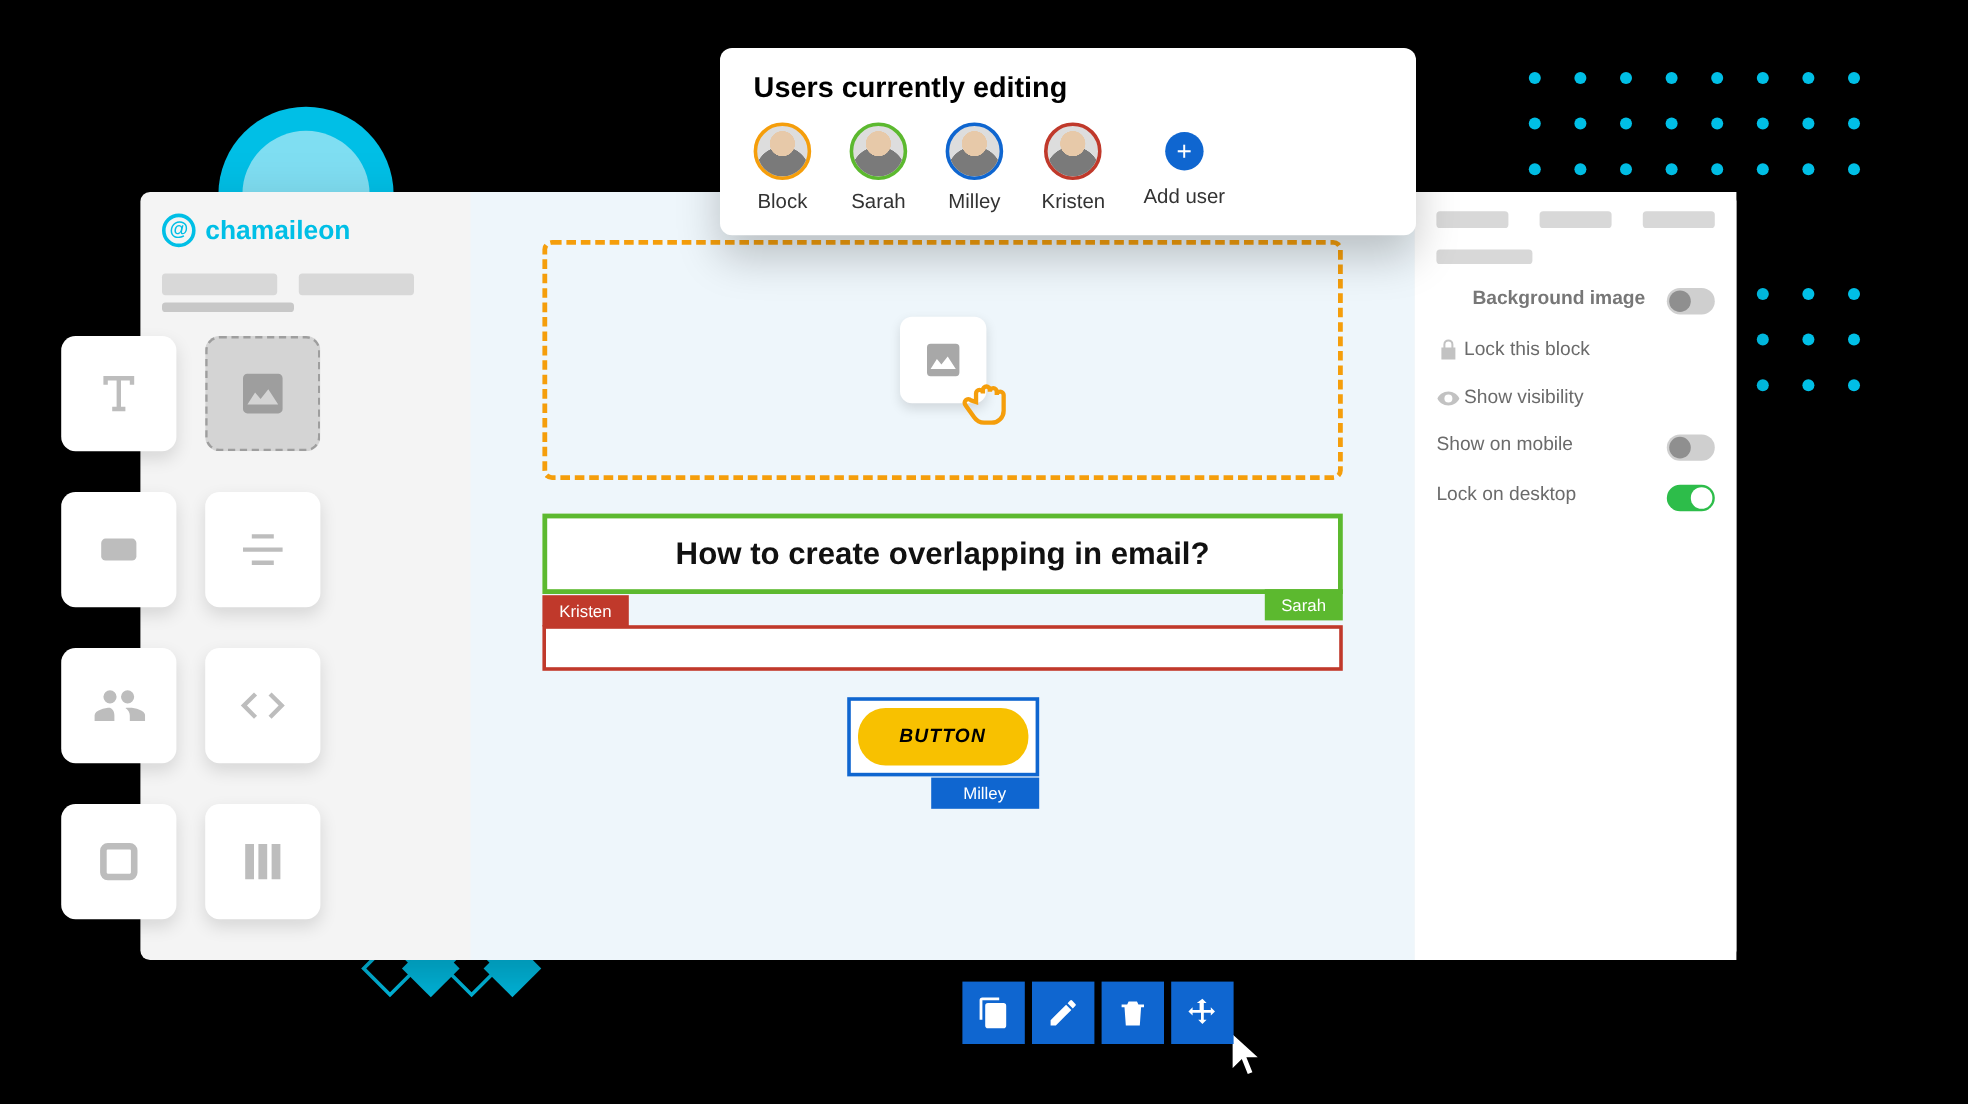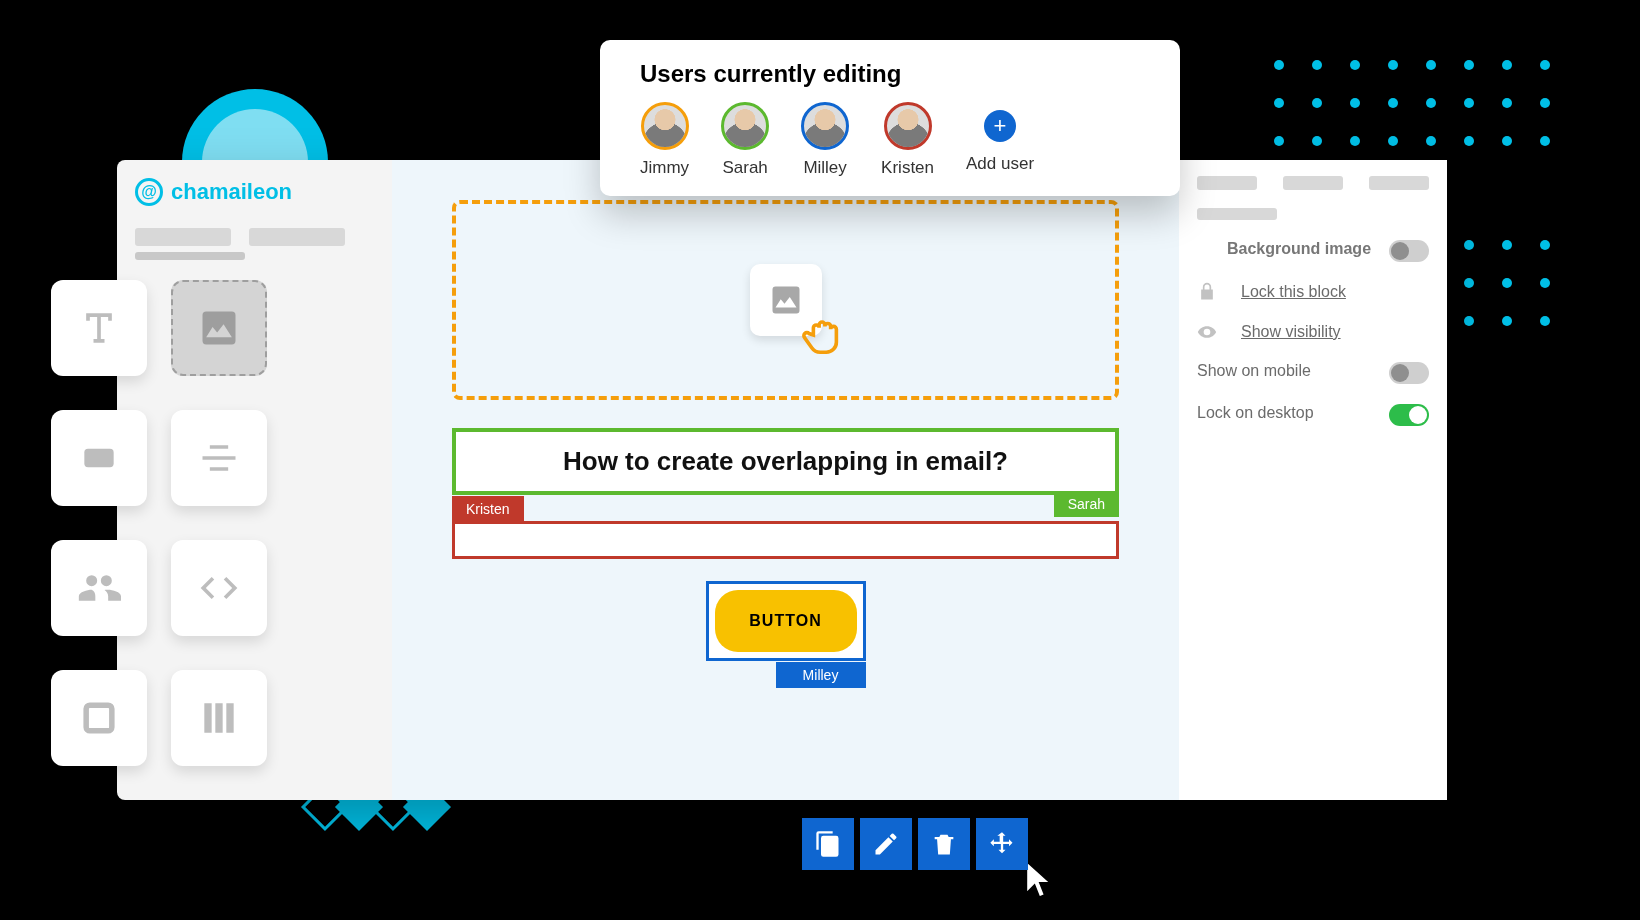--- a/index.html
+++ b/index.html
@@ -52,50 +52,50 @@
 .headline-wrap h2 { font-size: 26px; font-weight: 800; color: #111; }
 .tag { position: absolute; height: 26px; padding: 0 14px; font-size: 14px; color: #fff; display: flex; align-items: center; }
 .tag.sarah { right: -4px; bottom: -26px; background: #5cb92f; }
 
 
 .body-wrap { border: 3px solid #c0392b; background: #fff; margin-top: 26px; padding: 16px 18px; position: relative; color: #666; font-size: 19px; line-height: 1.45; }
 .tag.kristen { left: -3px; top: -28px; background: #c0392b; }
 
 
 .btn-block { margin: 22px auto 0; width: 160px; position: relative; border: 3px solid #0f66d0; background: #fff; padding: 6px; }
-.btn-block button { width: 100%; height: 62px; border-radius: 23px; border: none; background: #f8c100; font-weight: 700; font-size: 16px; letter-spacing: 1px; cursor: pointer; }
+.btn-block button { width: 100%; height: 48px; border-radius: 23px; border: none; background: #f8c100; font-weight: 700; font-size: 16px; letter-spacing: 1px; cursor: pointer; font-style: italic; }
 .tag.milley { right: -3px; bottom: -30px; background: #0f66d0; width: 90px; justify-content: center; }
 
 
 .edit-toolbar { position: absolute; left: 410px; bottom: -70px; display: flex; gap: 6px; z-index: 6; }
 .edit-toolbar .tbtn { width: 52px; height: 52px; background: #0f66d0; color: #fff; display: flex; align-items: center; justify-content: center; cursor: pointer; }
 .edit-toolbar svg { width: 28px; height: 28px; fill: #fff; }
 .cursor-pointer { position: absolute; left: 625px; bottom: -110px; }
 .cursor-pointer svg { width: 42px; height: 48px; }
 
 
 .rightcol { width: 268px; background: #fff; padding: 16px 18px; position: relative; }
 .rc-head { display: flex; justify-content: space-between; margin-bottom: 18px; }
 .rc-head span { width: 60px; height: 14px; background: #d8d8d8; border-radius: 3px; }
 .rc-sub { width: 80px; height: 12px; background: #d8d8d8; border-radius: 3px; margin-bottom: 14px; }
 .color-row { display: flex; align-items: center; gap: 12px; border-bottom: 1px solid #ddd; padding-bottom: 10px; margin-bottom: 22px; }
 .color-swatch { width: 26px; height: 26px; border-radius: 50%; background: #00bfe6; }
 .color-hex { font-size: 16px; color: #555; flex: 1; }
 .eyedrop svg { width: 20px; height: 20px; color: #bbb; }
 .setting-row { display: flex; justify-content: space-between; margin: 20px 0; color: #6b6b6b; font-size: 16px; }
-.setting-row .label { display: flex; align-items: center; gap: 24px; text-decoration: underline; }
+.setting-row .label { display: flex; align-items: center; gap: 3px; }
 .setting-row svg { width: 20px; height: 20px; color: #c2c2c2; }
 .setting-title { font-weight: 700; color: #777; margin-left: 30px; }
 .toggle { width: 40px; height: 22px; border-radius: 11px; background: #cfcfcf; position: relative; cursor: pointer; }
 .toggle::after { content: ""; position: absolute; left: 2px; top: 2px; width: 18px; height: 18px; border-radius: 50%; background: #8f8f8f; }
 .toggle.on { background: #2dbd4a; }
 .toggle.on::after { left: 20px; background: #fff; }
 
 
-.popover { position: absolute; left: 600px; top: 40px; width: 580px; background: #fff; border-radius: 10px; box-shadow: 0 18px 36px rgba(0,0,0,.22); z-index: 10; padding: 20px 40px 18px; }
+.popover { position: absolute; left: 600px; top: 40px; width: 580px; background: #fff; border-radius: 10px; box-shadow: 0 18px 36px rgba(0,0,0,.22); z-index: 10; padding: 20px 28px 18px; }
 .popover h3 { font-size: 24px; font-weight: 800; margin-bottom: 14px; }
 .users { display: flex; gap: 32px; align-items: flex-start; }
 .user { text-align: center; font-size: 17px; color: #333; }
 .avatar { width: 48px; height: 48px; border-radius: 50%; border: 3px solid; margin: 0 auto 8px; background: #ddd; position: relative; overflow: hidden; }
 .avatar::after { content: ""; position: absolute; inset: 0; background: radial-gradient(circle at 50% 35%, #e7c9a9 30%, transparent 31%), radial-gradient(circle at 50% 95%, #7a7a7a 50%, transparent 51%); }
 .avatar.c-orange { border-color: #f59e0b; }
 .avatar.c-green  { border-color: #5cb92f; }
 .avatar.c-blue   { border-color: #0f66d0; }
 .avatar.c-red    { border-color: #c0392b; }
 .add-user .plus { width: 32px; height: 32px; border-radius: 50%; background: #0f66d0; color: #fff; font-size: 22px; line-height: 32px; margin: 8px auto 12px; }
@@ -161,21 +161,21 @@
     <span></span>
     <span class="hollow"></span>
     <span></span>
 </div>
 
 <div class="popover">
   <h3>Users currently editing</h3>
   <div class="users">
     <div class="user">
       <div class="avatar c-orange"></div>
-      <div>Jimmy</div>
+      <div>Block</div>
     </div>
     <div class="user">
       <div class="avatar c-green"></div>
       <div>Sarah</div>
     </div>
     <div class="user">
       <div class="avatar c-blue"></div>
       <div>Milley</div>
     </div>
     <div class="user">

